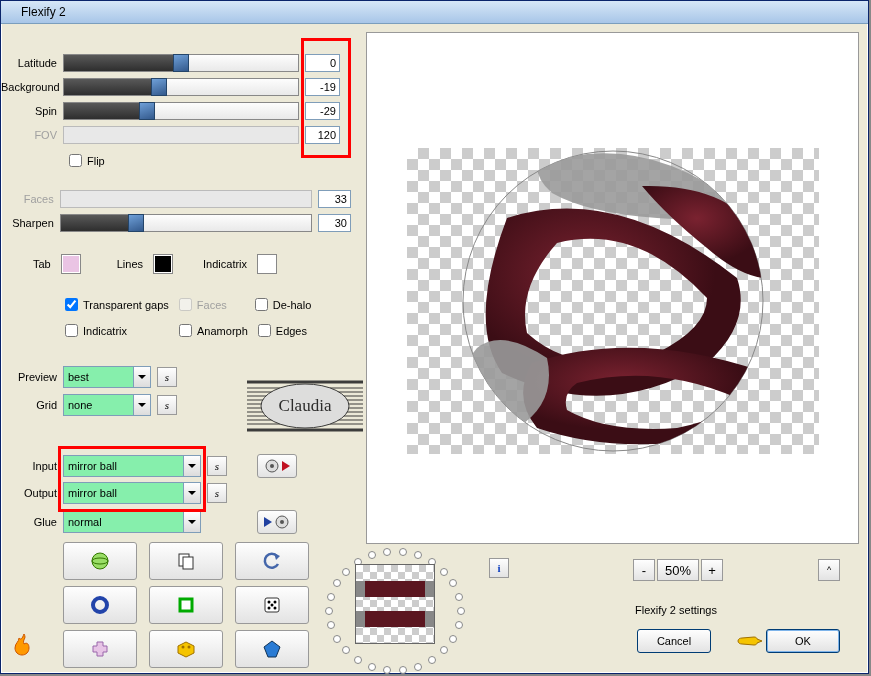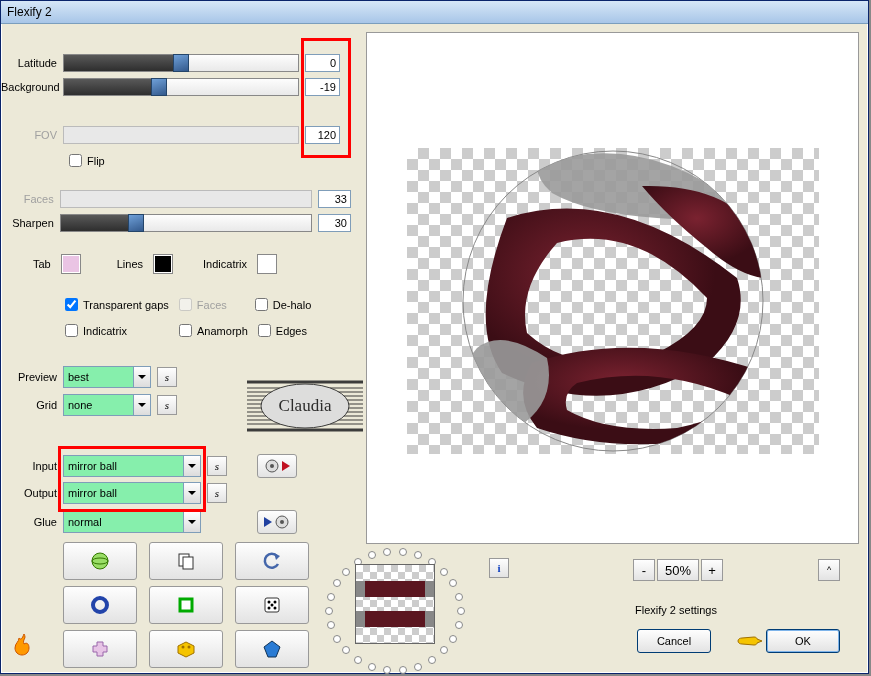--- a/index.html
+++ b/index.html
@@ -1,17 +1,17 @@
 <!DOCTYPE html>
 <html><head>
 <meta charset="utf-8">
 <style>
 html,body{margin:0;padding:0;font-family:Tahoma,Arial,sans-serif;font-size:11px;background:#888}
 .window{width:867px;height:672px;background:#ECE9D8;border:1px solid #0A246A;position:relative;box-shadow:0 0 0 1px #fff inset}
-.titlebar{height:22px;background:linear-gradient(#D6E7F7,#A8C6E8);border-bottom:1px solid #7B9EBD;line-height:22px;padding-left:6px;font-size:12px;color:#000}
+.titlebar{height:22px;background:linear-gradient(#D6E7F7,#A8C6E8);border-bottom:1px solid #7B9EBD;line-height:22px;padding-left:20px;font-size:12px;color:#000}
 .body{position:absolute;top:23px;left:0;right:0;bottom:0}
 .left{position:absolute;left:0;top:0;width:360px;height:100%}
 .preview{position:absolute;left:365px;top:8px;width:491px;height:510px;background:#fff;border:1px solid #999;overflow:hidden}
 .row{position:absolute;display:flex;align-items:center}
 .lbl{width:56px;text-align:right;margin-right:6px;color:#000}
 .lbl.dis{color:#a0a0a0}
 .slider{height:16px;background:linear-gradient(#fdfdfd,#e9e9e9);border:1px solid #888;position:relative;flex:0 0 auto}
 .slider.dis{background:#E8E8E8;border-color:#bbb}
 .slider .fill{position:absolute;top:0;bottom:0;left:0;background:linear-gradient(#595959,#2e2e2e)}
 .slider .thumb{position:absolute;top:-1px;width:16px;height:18px;background:linear-gradient(160deg,#6fa0d8,#33598c);border:1px solid #24456a;box-sizing:border-box}
@@ -58,20 +58,28 @@
           </div>
         <div class="numbox">0</div>
       </div>
       <div class="row" style="left:0;top:54px;width:350px">
         <span class="lbl">Background</span>
         <div class="slider" style="width:234px">
             <div class="fill" style="width:40.5%"></div>
             <div class="thumb" style="left:calc(40.5% - 8px)"></div>
           </div>
         <div class="numbox">-19</div>
+      </div>
+      <div class="row" style="left:0;top:78px;width:350px">
+        <span class="lbl">Spin</span>
+        <div class="slider" style="width:234px">
+            <div class="fill" style="width:35.5%"></div>
+            <div class="thumb" style="left:calc(35.5% - 8px)"></div>
+          </div>
+        <div class="numbox">-29</div>
       </div>
       <div class="row" style="left:0;top:102px;width:350px">
         <span class="lbl dis">FOV</span>
         <div class="slider dis" style="width:234px"></div>
         <div class="numbox">120</div>
       </div>
 
       <div class="redbox" style="left:300px;top:14px;width:44px;height:114px"></div>
 
       <div class="row cbrow" style="left:68px;top:130px">

